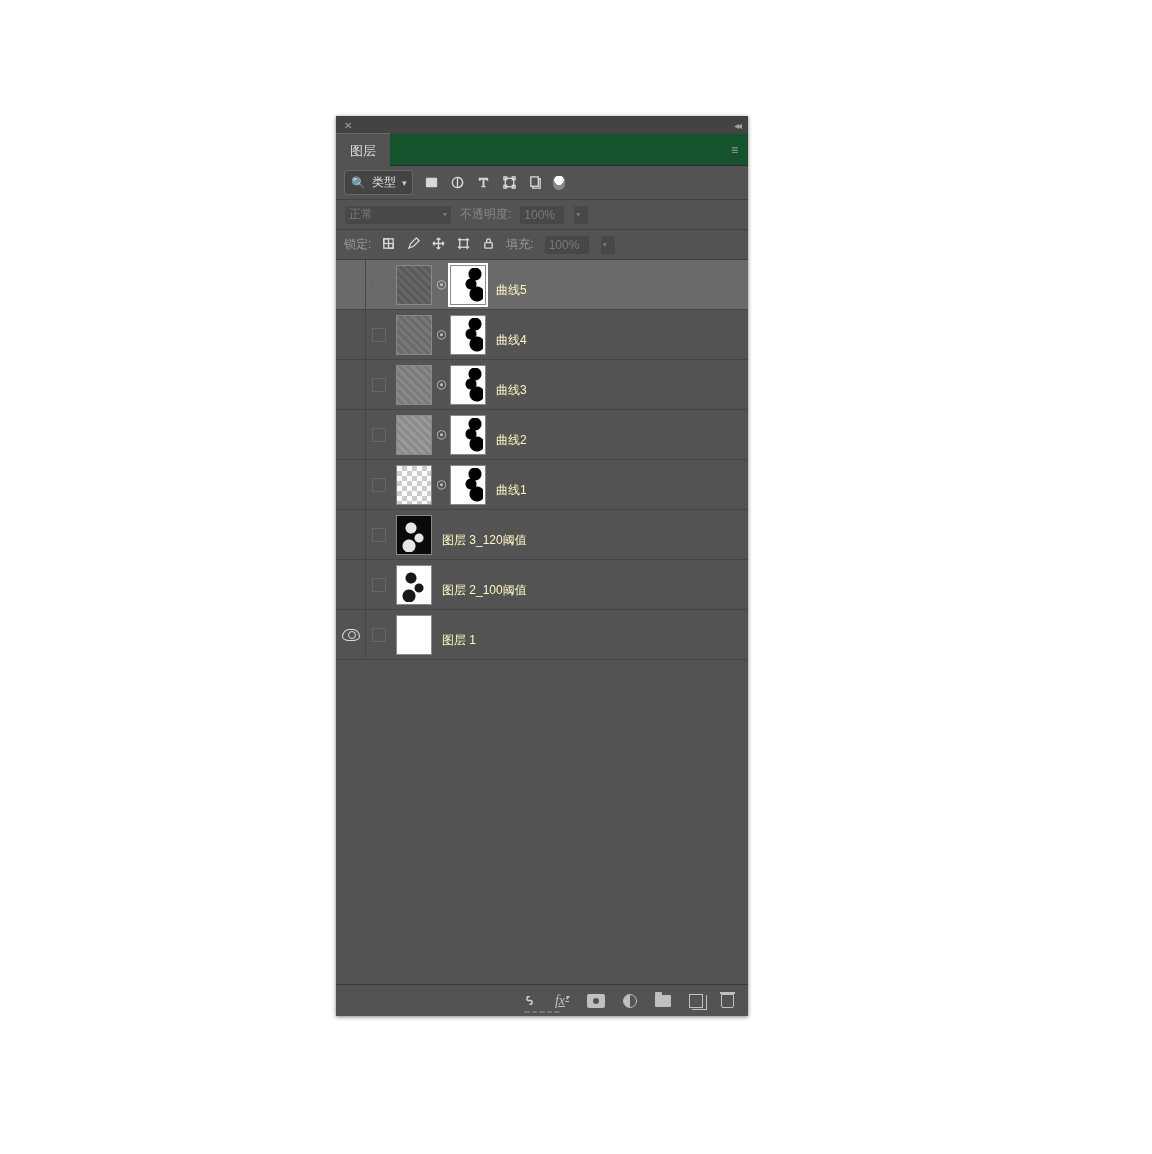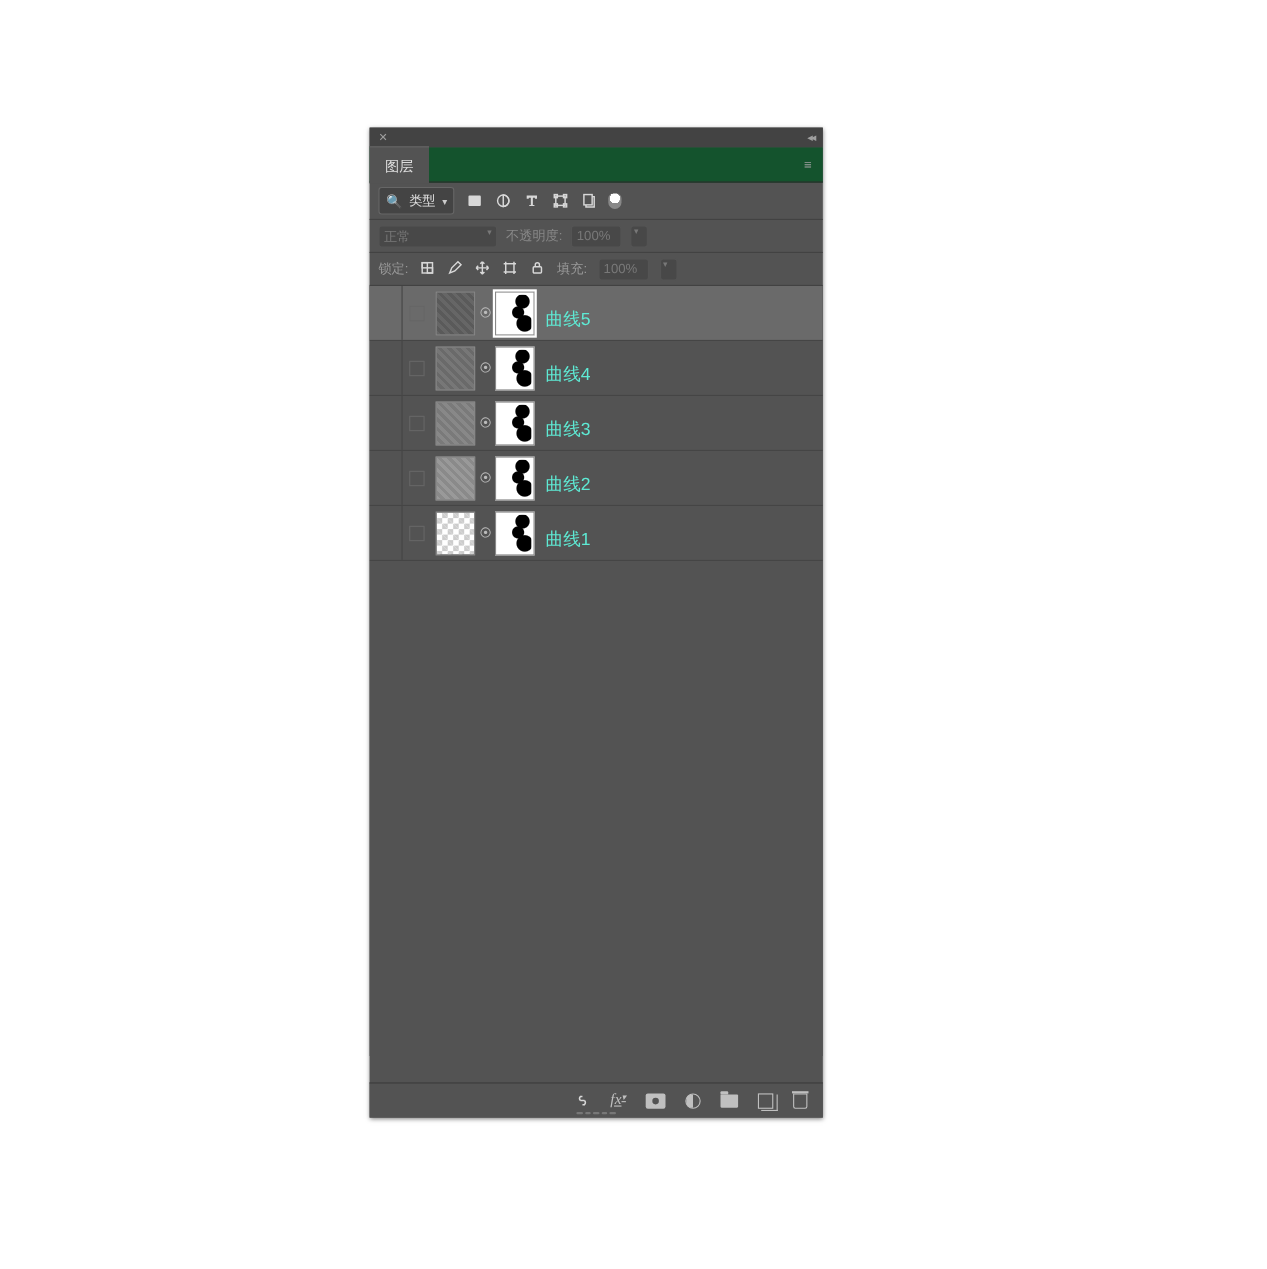--- a/index.html
+++ b/index.html
@@ -25,21 +25,21 @@
   }
   .filter-select .lbl { font-size:12px; color:#e0e0e0;}
   .filter-select .chev { font-size:9px; color:#ccc;}
   .filter-select .mag { color:#e0e0e0; font-size:12px; }
   .ficon { width:16px; height:16px; display:flex; align-items:center; justify-content:center; color:#d8d8d8; font-size:13px; }
   .knob { width:12px; height:14px; background:radial-gradient(circle at 50% 30%, #fff 40%, #888 41%); border-radius:6px 6px 8px 8px; }
   .opts-row {
     display:flex; align-items:center; height:30px; gap:8px; padding:2px 8px; border-bottom:1px solid #424242; font-size:12px; color:#888;
   }
   .sel {
-    display:flex; align-items:flex-start; background:#444; border:1px solid #555; border-radius:3px; padding:1px 4px; gap:4px; color:#888; min-width:46px; height:20px;
+    display:flex; align-items:center; background:#444; border:1px solid #555; border-radius:3px; padding:1px 4px; gap:4px; color:#888; min-width:46px; height:20px;
   }
   .sel.dim{ opacity:.7;}
   .sel .chev { font-size:8px;}
   .lock-row {
     display:flex; align-items:center; height:30px; gap:10px; padding:2px 8px; border-bottom:1px solid #424242; font-size:12px; color:#999;
   }
   .ticon { color:#b0b0b0; font-size:12px; }
   .layers { height: 700px; overflow:hidden; background:#535353; }
   .layer {
     display:flex; align-items:center; height:50px; border-bottom:1px solid #454545; padding-right:6px;
@@ -101,21 +101,21 @@
       radial-gradient(circle at 8px 26px,#000 6px,transparent 7px);
     opacity:.9;
   }
   .thumb.white { background:#fff; }
   .thumb.photo {
     background:
       radial-gradient(circle at 14px 12px,#caa27a 8px,transparent 9px),
       radial-gradient(circle at 22px 22px,#6b4a2a 12px,transparent 13px),
       linear-gradient(#5b5045,#3b342a);
   }
-  .lname { margin-left:10px; font-size:16px; color:#5eead4; flex:1; white-space:nowrap; overflow:hidden;margin-top:12px;}
+  .lname { margin-left:10px; font-size:12px; color:#fef9c3; flex:1; white-space:nowrap; overflow:hidden;margin-top:12px;}
   .locki { color:#c8c8c8; font-size:13px; margin-right:4px;}
   .footer {
     position:absolute; bottom:0; left:0; right:0; height:32px; background:#535353; border-top:1px solid #3a3a3a;
     display:flex; align-items:center; justify-content:flex-end; gap:18px; padding-right:14px;
   }
   .ficon2 { color:#c0c0c0; font-size:14px; display:flex;}
   .maskbox { width:18px; height:14px; background:#c0c0c0; border-radius:2px; position:relative;}
   .maskbox::after{content:"";position:absolute;left:6px;top:4px;width:6px;height:6px;background:#535353;border-radius:50%;}
   .circle-half{width:14px;height:14px;border-radius:50%;background:linear-gradient(90deg,#c0c0c0 50%,#555 50%);border:1px solid #c0c0c0;}
   .folder{width:16px;height:12px;background:#c0c0c0;border-radius:1px;position:relative;}
@@ -287,20 +287,46 @@
       <div class="layer">
         <div class="vis off"></div>
         <div class="sq"></div>
         <div class="thumb-set">
           <div class="thumb trans"></div>
           <div class="link">⦿</div>
           <div class="mask"></div>
         </div>
         <div class="lname">曲线1</div>
       </div>
+      <div class="layer">
+        <div class="vis off"></div>
+        <div class="sq"></div>
+        <div class="thumb-set">
+          <div class="thumb dark"></div>
+        </div>
+        <div class="lname">图层 3_120阈值</div>
+      </div>
+      <div class="layer">
+        <div class="vis off"></div>
+        <div class="sq"></div>
+        <div class="thumb-set">
+          <div class="thumb light"></div>
+        </div>
+        <div class="lname">图层 2_100阈值</div>
+      </div>
+      <div class="layer">
+        <div class="vis">
+          <span class="eye"></span>
+        </div>
+        <div class="sq"></div>
+        <div class="thumb-set">
+          <div class="thumb white"></div>
+        </div>
+        <div class="lname">图层 1</div>
+      </div>
     </div>
 
   <div class="footer">
     <span class="ficon2">
       <svg class="ic" viewBox="0 0 16 16">
           <path d="M6 8 A3 3 0 0 1 6 4 L8 4 M10 8 A3 3 0 0 1 10 12 L8 12 M6 8 H10" stroke="#c0c0c0"></path>
         </svg>
     </span>
     <span class="ficon2" style="font-style:italic;font-family:serif;color:#c0c0c0;text-decoration:underline;">fx<span style="font-size:8px;">▾</span></span>
     <span class="ficon2">

